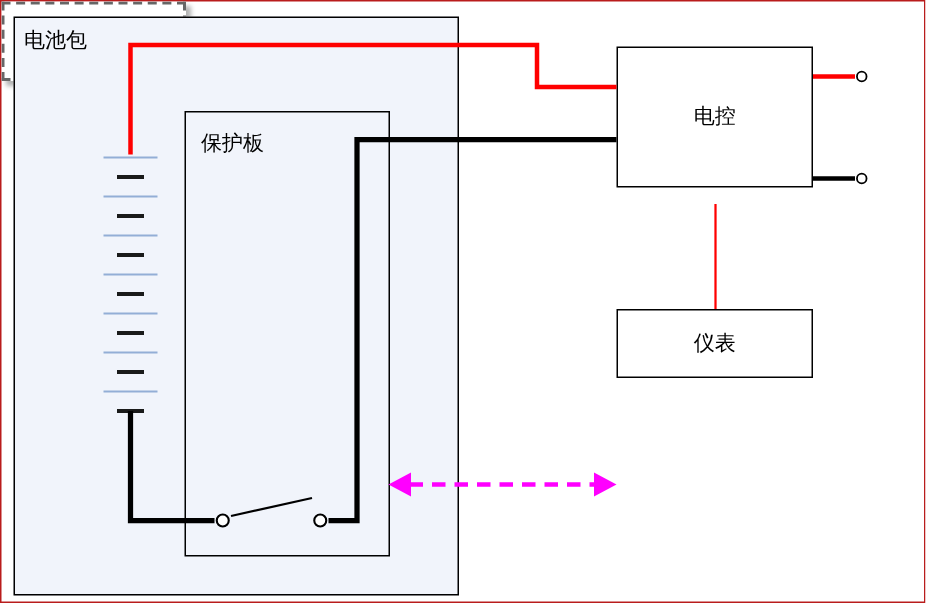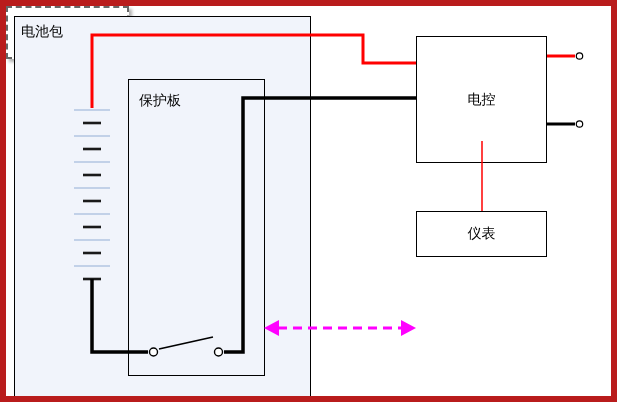--- a/index.html
+++ b/index.html
@@ -3,21 +3,21 @@
 <meta charset="utf-8">
 <style>
   html, body { margin: 0; padding: 0; background: #ffffff; }
   body { font-family: "DejaVu Sans", "Liberation Sans", sans-serif; }
 
   #canvas {
     position: relative;
     width: 617px;
     height: 402px;
     box-sizing: border-box;
-    border: 6px solid #b91c1c;
+    border: 1px solid #b91c1c;
     background: #ffffff;
     overflow: hidden;
   }
 
   .box {
     position: absolute;
     box-sizing: border-box;
     border: 1px solid #000;
     color: #000;
     font-size: 14px;
@@ -38,21 +38,21 @@
   }
   #protection-board-label {
     position: absolute; left: 10px; top: 12px; font-size: 14px;
   }
 
   .centered-box {
     display: flex; align-items: center; justify-content: center;
     background: #ffffff;
   }
 
-  #controller   { left: 410px; top: 30px;  width: 131px; height: 127px; }
+  #controller   { left: 410px; top: 30px;  width: 131px; height: 94px; }
   #instrument   { left: 410px; top: 205px; width: 131px; height: 46px; }
 
   #debug-device {
     left: 413px; top: 298px; width: 119px; height: 49px;
     border: 2px dashed #666;
     background: #ffffff;
     box-shadow: 3px 3px 3px rgba(0,0,0,0.30);
   }
 
   #wiring-layer {

